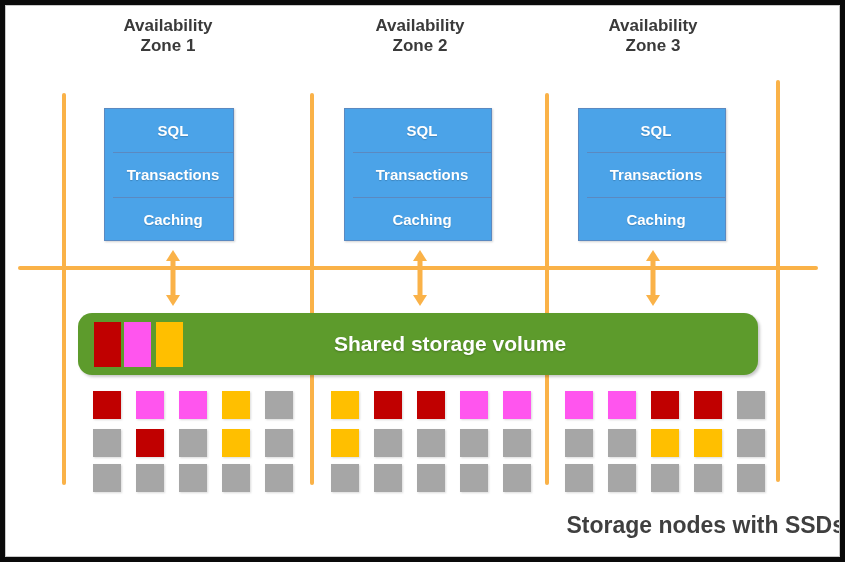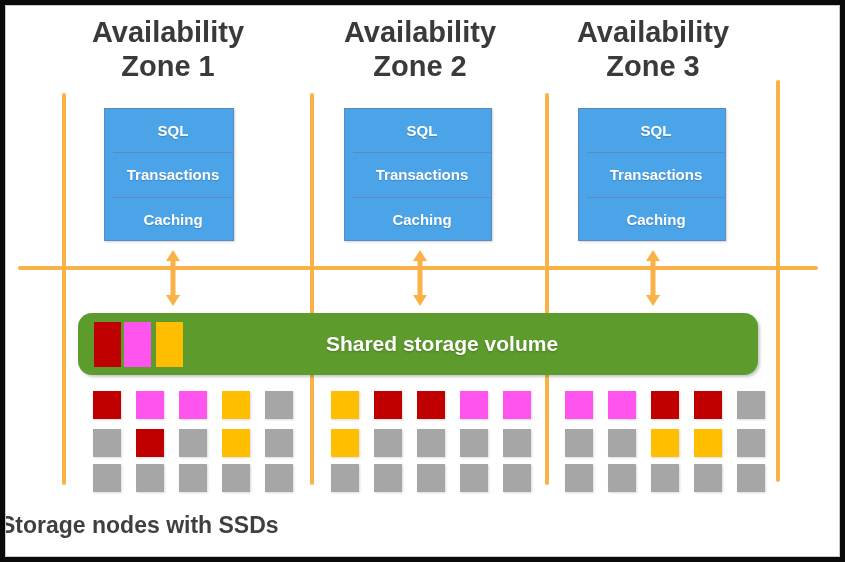--- a/index.html
+++ b/index.html
@@ -28,21 +28,21 @@
     border:1px solid #c9c9c9;
     pointer-events:none;
     z-index:39;
   }
 
   
   .zone-title{
     position:absolute;
     text-align:center;
     color:#3a3a3a;
-    font-size:29px;
+    font-size:17px;
     font-weight:bold;
     line-height:1.17;
     letter-spacing:0px;
     white-space:pre-line;
     z-index:20;
   }
 
   
   .vline{
     position:absolute;
@@ -94,21 +94,21 @@
   #volume{
     position:absolute;
     left:78px;top:313px;width:680px;height:62px;
     background:#5d9b2c;
     border-radius:14px;
     z-index:10;
     box-shadow:2px 2px 3px rgba(0,0,0,0.22);
   }
   #volume-label{
     position:absolute;
-    left:0;top:0;width:680px;height:62px;
+    left:8px;top:0;width:680px;height:62px;
     display:flex;align-items:center;justify-content:center;
     color:#ffffff;
     font-size:21px;
     font-weight:bold;
     text-shadow:0 1px 2px rgba(0,0,0,0.22);
     padding-left:24px;
   }
   .vol-chip{
     position:absolute;
     top:9px;
@@ -120,21 +120,21 @@
     position:absolute;
     width:28px;height:28px;
     z-index:8;
     box-shadow:1px 1px 2px rgba(0,0,0,0.15);
   }
 
   
   #caption{
     position:absolute;
     left:0;top:512px;width:845px;
-    text-align:left;
+    text-align:right;
     color:#3f3f3f;
     font-size:23px;
     font-weight:bold;
     z-index:20;
   }
 </style>
 </head>
 <body>
 
 <div id="stage">

